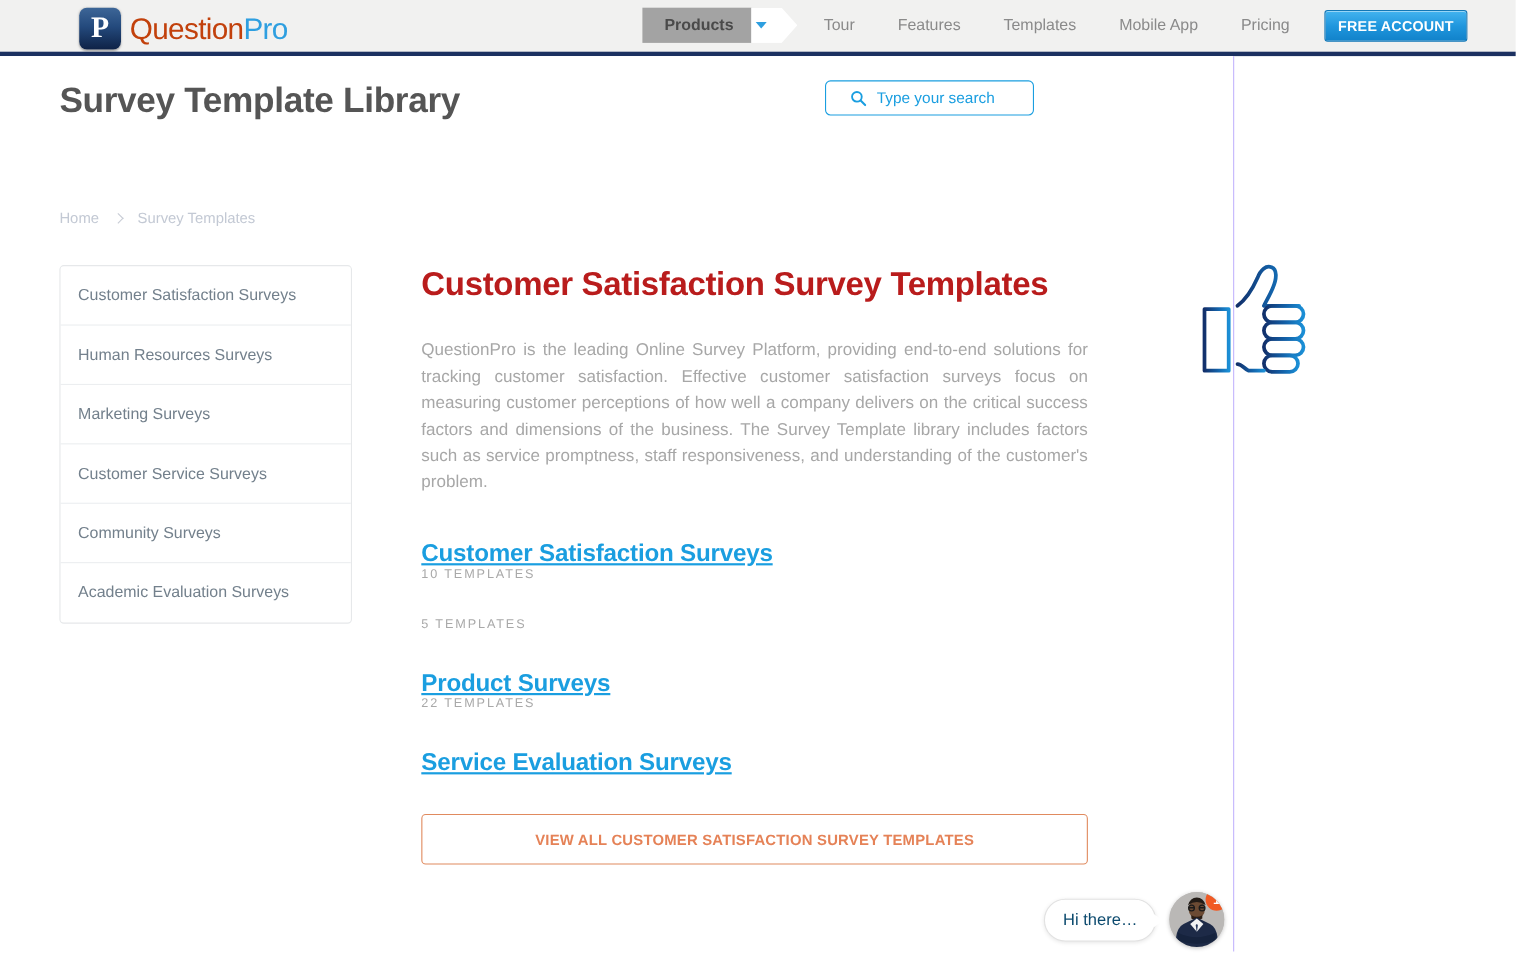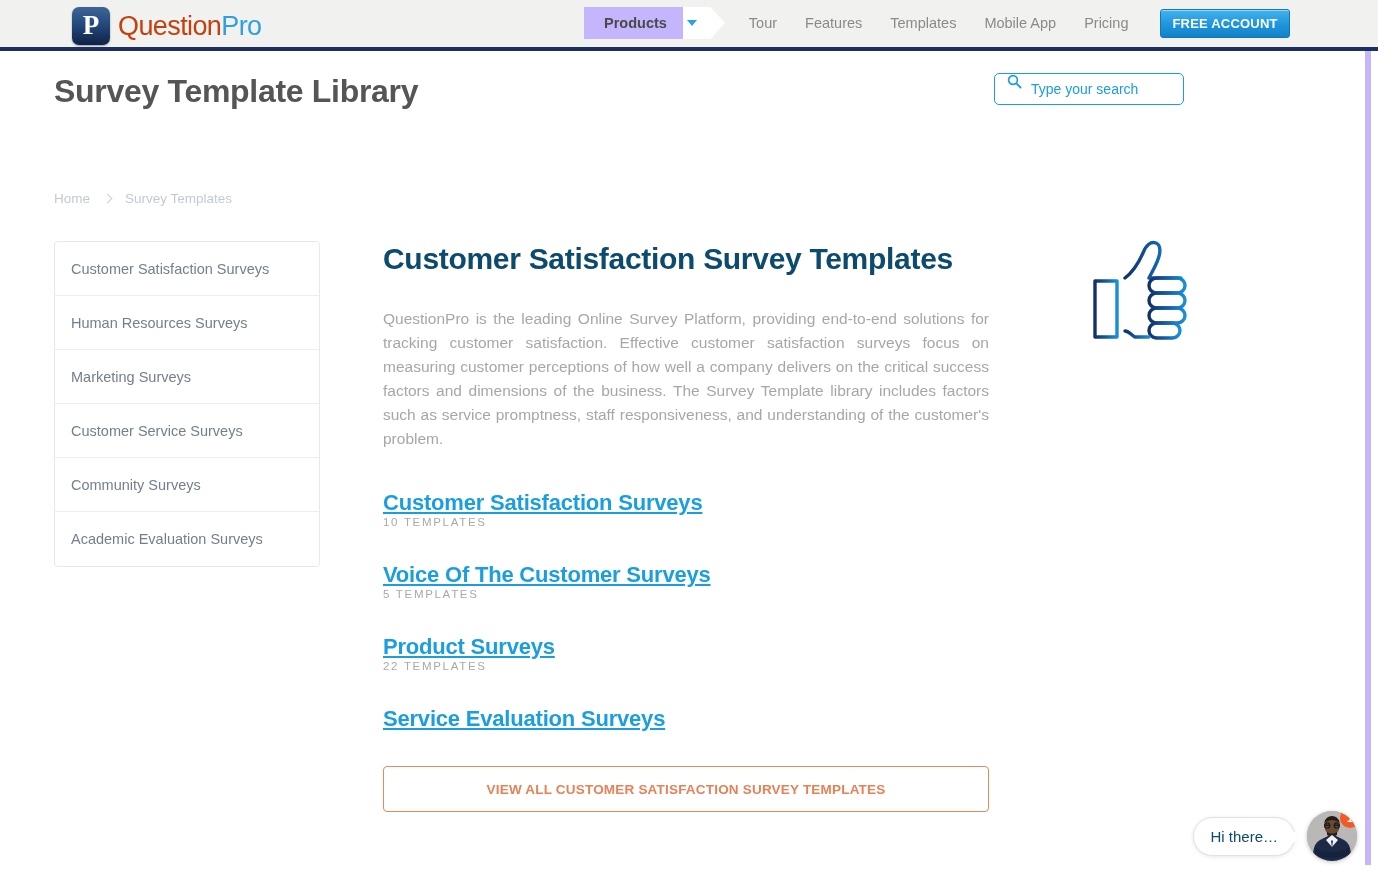--- a/index.html
+++ b/index.html
@@ -50,21 +50,21 @@
 
   .main-nav {
     position: absolute;
     left: 584px; top: 7px;
     height: 32px;
     display: flex;
     align-items: stretch;
   }
   .nav-products {
     position: relative;
-    background: #c4b5fd;
+    background: #a3a3a3;
     display: flex; align-items: center;
     padding: 0 16px 0 20px;
     font-size: 14.5px;
     font-weight: bold;
     color: #4a4a4a;
     height: 32px;
   }
   .nav-arrow {
     position: relative;
     width: 42px; height: 32px;
@@ -76,21 +76,21 @@
   }
   .chev-down {
     width: 0; height: 0;
     border-left: 5px solid transparent;
     border-right: 5px solid transparent;
     border-top: 6px solid #2e9fe0;
   }
   .nav-links {
     display: flex; align-items: center;
     margin-left: 10px;
-    gap: 0px;
+    gap: 11px;
     justify-content: flex-end;
   }
   .nav-links a {
     display: block;
     padding: 0 14px;
     font-size: 14.5px;
     color: #8a8a8a;
     text-decoration: none;
     line-height: 32px;
   }
@@ -106,43 +106,43 @@
     font-size: 13px;
     font-weight: bold;
     letter-spacing: .2px;
     display: flex; align-items: center;
     box-shadow: inset 0 1px 0 rgba(255,255,255,.45);
   }
 
   
   .page {
     position: relative;
-    width: 1371px;
+    width: 1122px;
     height: 814px;
     background: #ffffff;
-    border-right: 6px solid #c4b5fd;
+    border-right: 1px solid #c4b5fd;
   }
 
   .page-title {
     position: absolute;
     left: 54px; top: 22px;
     font-size: 32px;
     font-weight: bold;
     color: #555555;
     letter-spacing: -0.3px;
   }
 
   .search-box {
     position: absolute;
     right: 181px; top: 22px;
     width: 190px; height: 32px;
     border: 1px solid #1a9ee0;
     border-radius: 5px;
-    display: flex; 
-    padding: 0 12px;
+    display: flex; align-items: center;
+    padding: 0 22px;
     background: #ffffff;
   }
   .search-icon { flex: 0 0 auto; display: flex; margin-right: 7px; }
   .search-input {
     border: none; outline: none;
     font-size: 14px;
     color: #1a9ee0;
     font-family: "Liberation Sans", sans-serif;
     width: 100%;
     background: transparent;
@@ -188,21 +188,21 @@
   
   .content {
     position: absolute;
     left: 383px; top: 190px;
     width: 606px;
   }
   .content h1 {
     margin: 0;
     font-size: 30px;
     font-weight: bold;
-    color: #0c4a6e;
+    color: #b91c1c;
     letter-spacing: -0.3px;
     line-height: 1.2;
   }
   .intro {
     margin: 30px 0 0 0;
     font-size: 15.5px;
     line-height: 24px;
     color: #a7a7a7;
     text-align: justify;
   }
@@ -370,21 +370,20 @@
   <div class="content">
     <h1>Customer Satisfaction Survey Templates</h1>
     <p class="intro">QuestionPro is the leading Online Survey Platform, providing end-to-end solutions for tracking customer satisfaction. Effective customer satisfaction surveys focus on measuring customer perceptions of how well a company delivers on the critical success factors and dimensions of the business. The Survey Template library includes factors such as service promptness, staff responsiveness, and understanding of the customer's problem.</p>
 
     <div class="cat-list">
       <div class="cat-block">
         <a class="cat-link" href="#">Customer Satisfaction Surveys</a>
         <div class="cat-count">10 TEMPLATES</div>
       </div>
       <div class="cat-block">
-        <a class="cat-link" href="#">Voice Of The Customer Surveys</a>
         <div class="cat-count">5 TEMPLATES</div>
       </div>
       <div class="cat-block">
         <a class="cat-link" href="#">Product Surveys</a>
         <div class="cat-count">22 TEMPLATES</div>
       </div>
       <div class="cat-block">
         <a class="cat-link" href="#">Service Evaluation Surveys</a>
       </div>
     </div>

